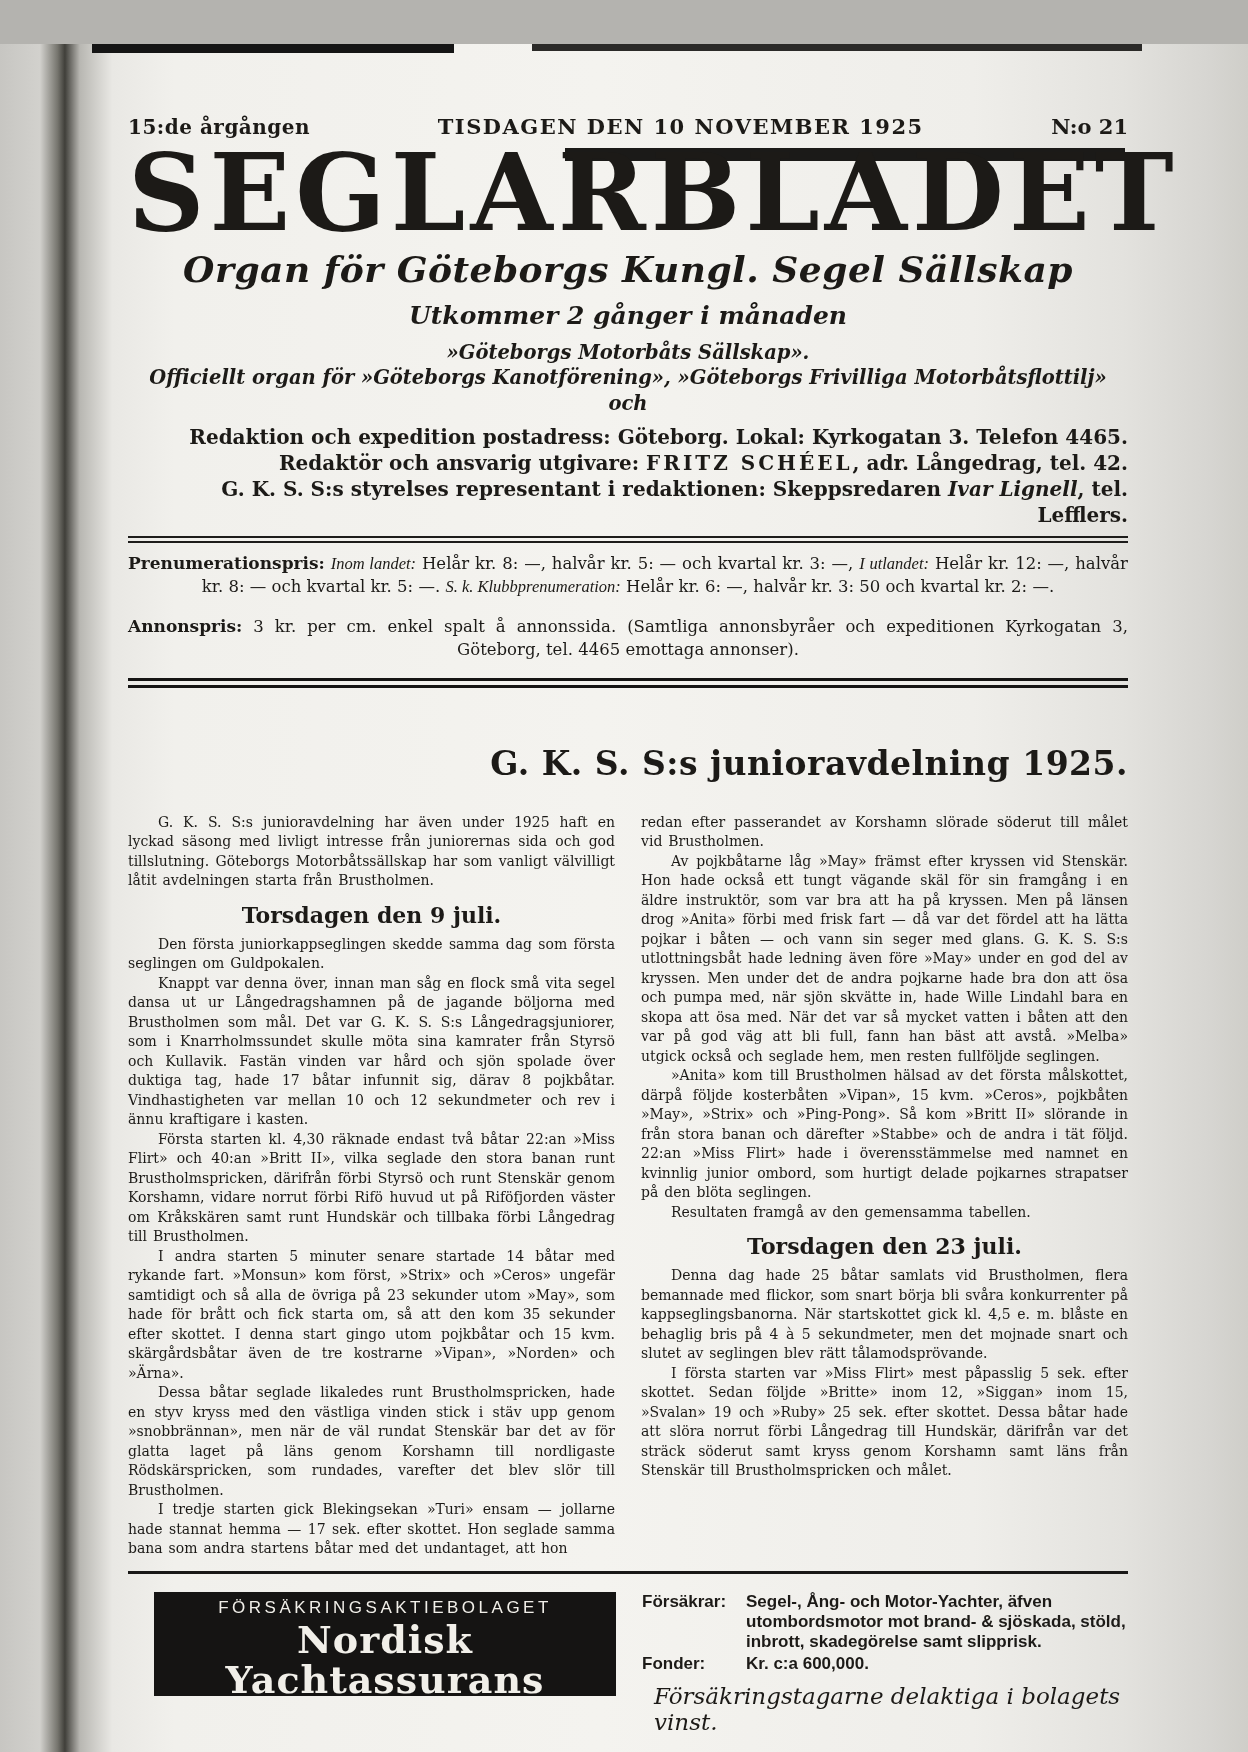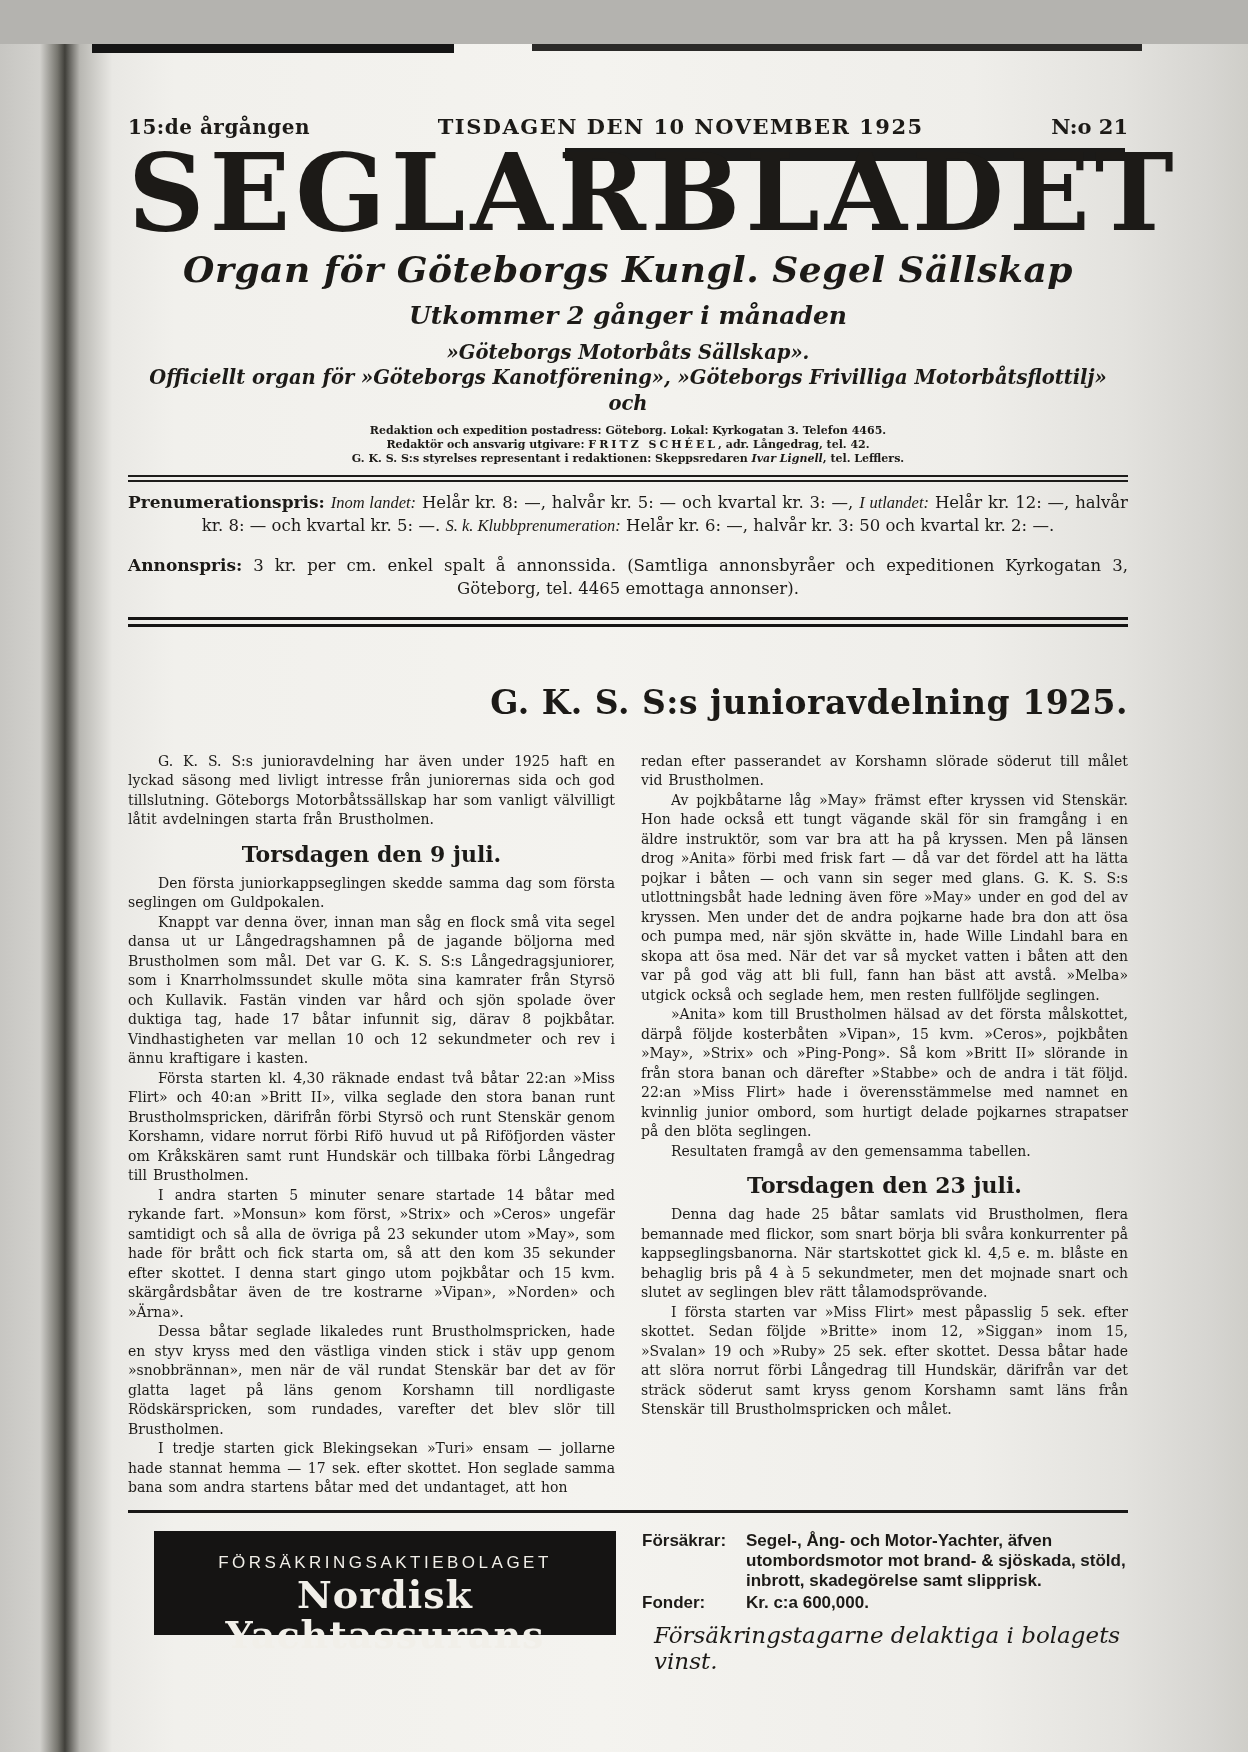--- a/index.html
+++ b/index.html
@@ -28,21 +28,21 @@
   .issue-row { display:flex; justify-content:space-between; align-items:baseline; padding-top:70px; font-weight:bold; }
   .volume { font-size:20px; letter-spacing:0.5px; }
   .date { font-size:21px; letter-spacing:1.5px; }
   .issue-no { font-size:21px; }
 
   .masthead { text-align:center; font-size:106px; line-height:0.95; font-weight:bold; letter-spacing:5px; margin-top:4px; }
   .organ { text-align:center; font-size:36px; font-weight:bold; font-style:italic; margin-top:4px; letter-spacing:0.5px; }
   .frequency { text-align:center; font-size:25px; font-weight:bold; font-style:italic; margin-top:11px; }
   .official { text-align:center; font-size:19.5px; font-weight:bold; font-style:italic; margin-top:10px; line-height:1.32; }
   .edit-block { margin-top:7px; }
-  .edit-line { text-align:center; font-size:11px; font-weight:bold; line-height:1.3; }
+  .edit-line { text-align:right; font-size:20px; font-weight:bold; line-height:1.3; }
   .spaced-name { letter-spacing:3px; }
   .italic-name { font-style:italic; font-weight:bold; }
 
   .rule-double-thin { margin-top:8px; height:3px; border-top:2px solid #1d1c1a; border-bottom:2px solid #1d1c1a; }
   .price-block { font-size:16.5px; line-height:1.38; margin-top:9px; text-align:justify; text-align-last:center; }
   .price-block + .price-block { margin-top:1px; }
   .price-label { font-weight:bold; font-size:17px; }
   .it { font-style:italic;font-family:Liberation Serif, serif; }
   .rule-double-heavy { margin-top:11px; height:4px; border-top:3px solid #161514; border-bottom:3px solid #161514; }
 
@@ -52,21 +52,21 @@
   .col { flex:1; min-width:0; }
   .body { font-size:14px; line-height:19.5px; text-align:justify; margin:0; word-spacing:1.5px; }
   .ind { text-indent:30px; }
   .subhead { text-align:center; font-size:22px; font-weight:bold; margin:11px 0 7px; }
 
   .bottom-rule { margin-top:12px; border-top:3px solid #191817; }
 
   .footer { display:flex; margin-top:18px; gap:26px; }
   .ad-box {
     width:462px; height:104px; flex:none; margin-left:26px; box-sizing:border-box;
-    background:#151413; color:#f1efe9; text-align:center; padding-top:22px;
+    background:#151413; color:#f1efe9; text-align:center; padding-top:6px;
   }
   .ad-box .co { font-family:"Liberation Sans", sans-serif; font-size:17px; letter-spacing:3.5px; }
   .ad-box .name { font-size:38px; font-weight:bold; margin-top:2px; letter-spacing:1px; line-height:1.05; }
 
   .footer-right { flex:1; min-width:0; font-family:"Liberation Sans", sans-serif; }
   .ins-row, .fond-row { display:flex; font-weight:bold; font-size:17px; line-height:20px; }
   .ins-label, .fond-label { width:104px; flex:none; }
   .fond-row { margin-top:2px; }
   .profit { font-family:"DejaVu Serif", serif; font-style:italic; font-size:23px; margin-top:9px; padding-left:12px; }
 </style>

